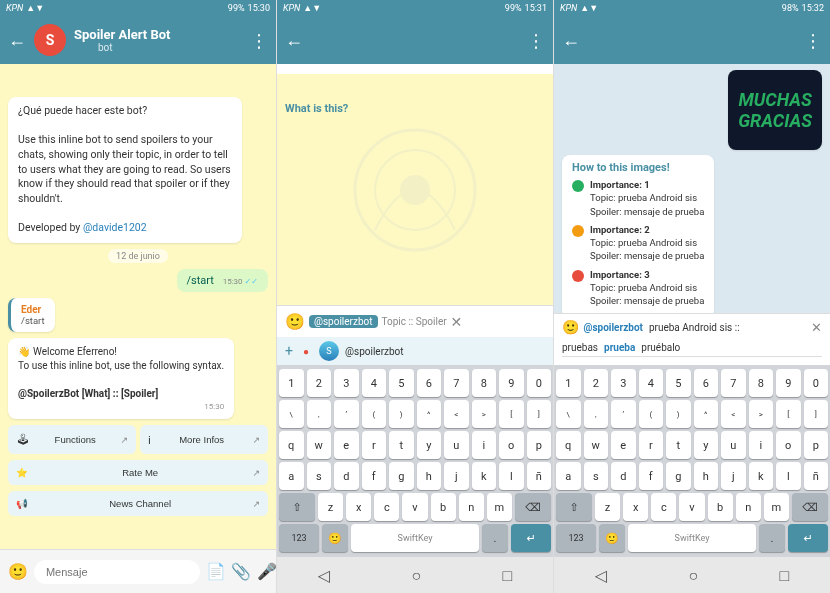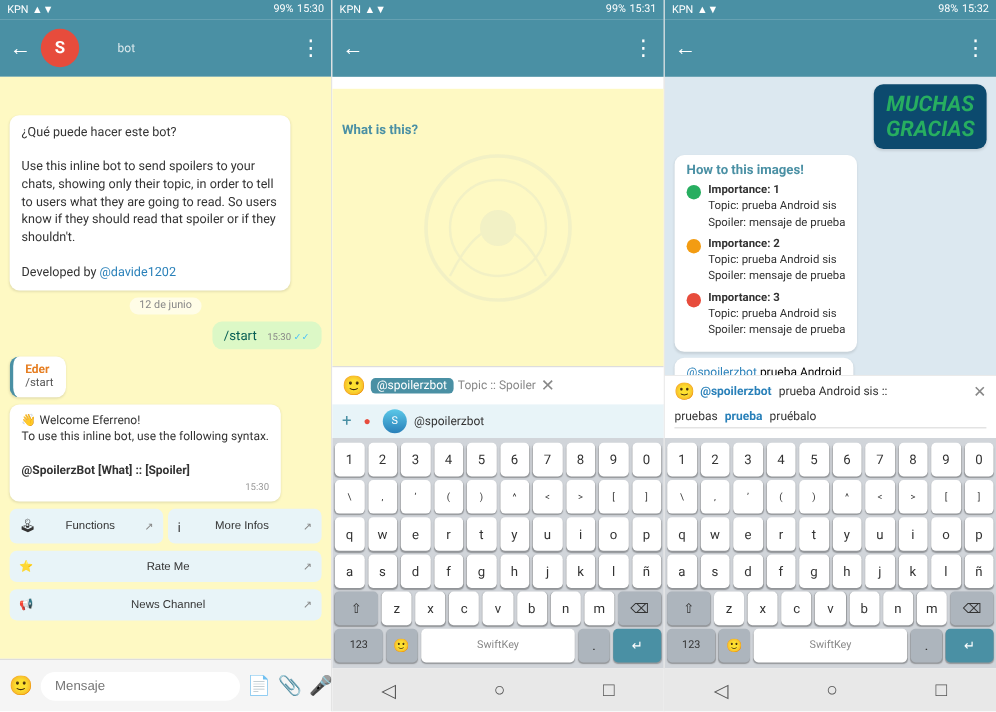--- a/index.html
+++ b/index.html
@@ -26,21 +26,21 @@
       background: #4a90a4;
       color: white;
       font-size: 9px;
       display: flex;
       justify-content: space-between;
       align-items: center;
       padding: 2px 6px;
       height: 16px;
     }
 
-    .status-bar .left { display: flex; gap: 3px; align-items: flex-end; }
+    .status-bar .left { display: flex; gap: 3px; align-items: center; font-style: italic; }
     .status-bar .right { display: flex; gap: 3px; align-items: center; }
 
     .top-bar {
       background: #4a90a4;
       color: white;
       display: flex;
       align-items: center;
       padding: 6px 8px;
       gap: 8px;
       height: 48px;
@@ -421,23 +421,23 @@
       background: #dce8f0;
       padding: 6px 8px;
       display: flex;
       flex-direction: column;
       gap: 5px;
       overflow-y: auto;
     }
 
     .muchas-banner {
       align-self: flex-end;
-      background: #0c4a6e;
+      background: #0f172a;
       border-radius: 8px;
-      padding: 6px 10px;
+      padding: 19px 10px;
       box-shadow: 0 1px 2px rgba(0,0,0,0.1);
       max-width: 90%;
     }
 
     .muchas-banner .banner-img {
       text-align: center;
       font-size: 18px;
       font-weight: bold;
       color: #27ae60;
       font-style: italic;
@@ -557,20 +557,21 @@
     <div class="right">
       <span>99%</span>
       <span>15:30</span>
     </div>
   </div>
 
   <div class="top-bar">
     <span class="back-btn">←</span>
     <div class="avatar">S</div>
     <div class="title-area">
+      <div class="name">Spoiler Alert Bot</div>
       <div class="subtitle">bot</div>
     </div>
     <span class="menu-btn">⋮</span>
   </div>
 
   <div class="chat-area">
     <div class="msg-bubble incoming">
       <span>¿Qué puede hacer este bot?<br><br>Use this inline bot to send spoilers to your chats, showing only their topic, in order to tell to users what they are going to read. So users know if they should read that spoiler or if they shouldn't.<br><br>Developed by <span style="color:#2980b9">@davide1202</span></span>
     </div>
 

